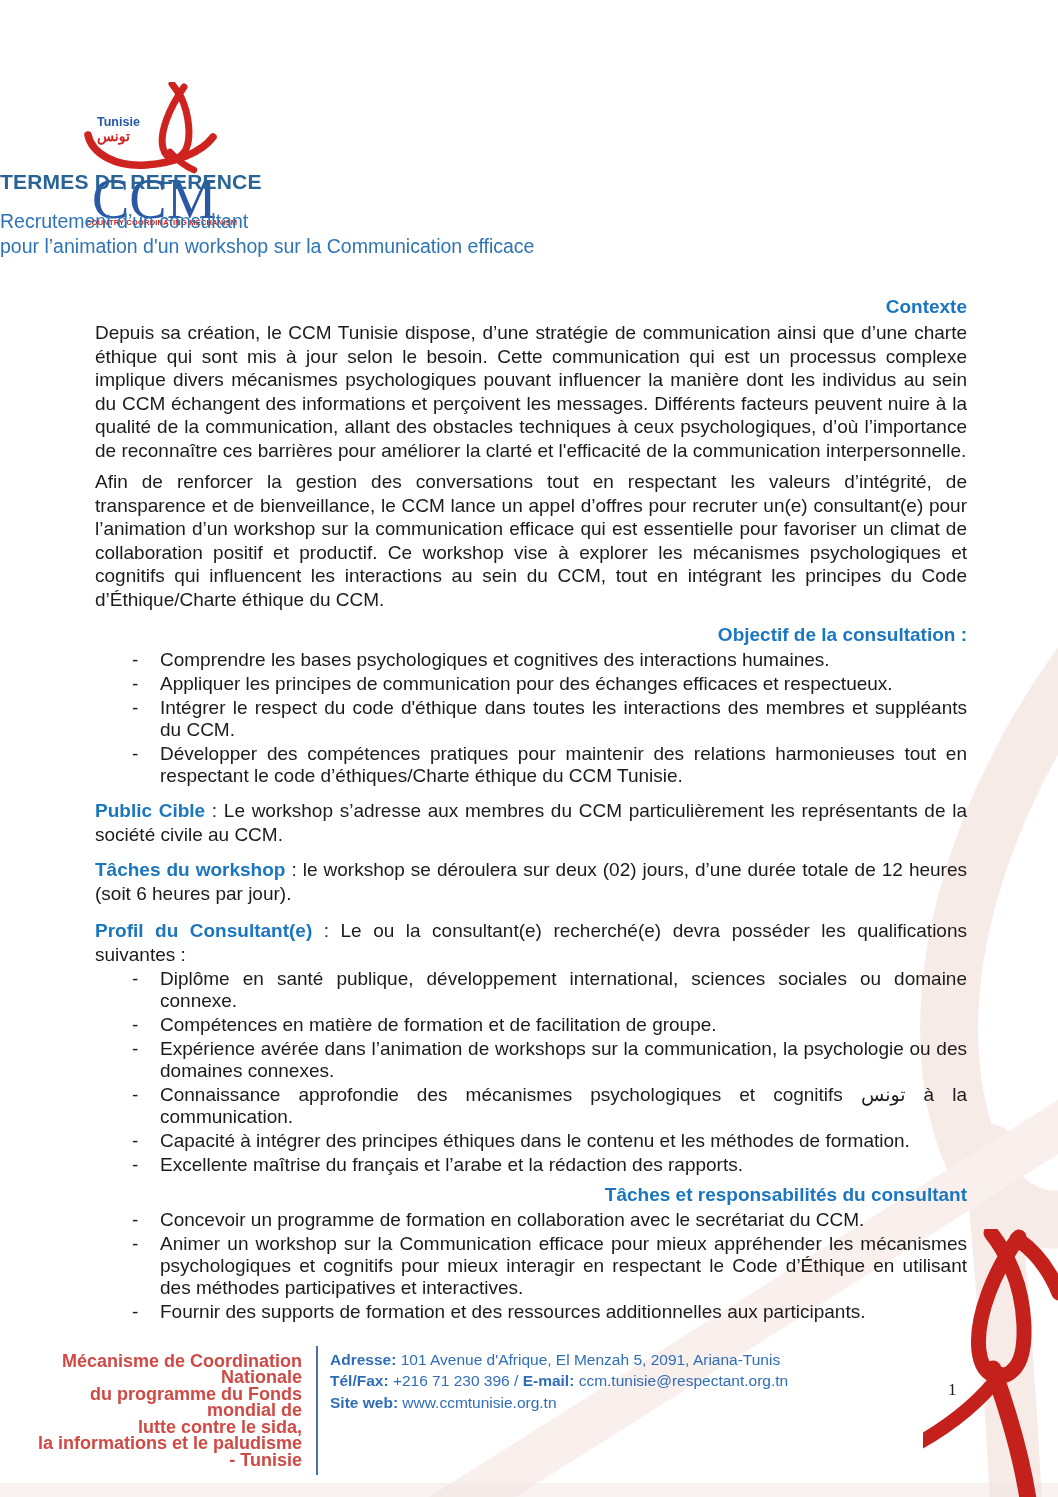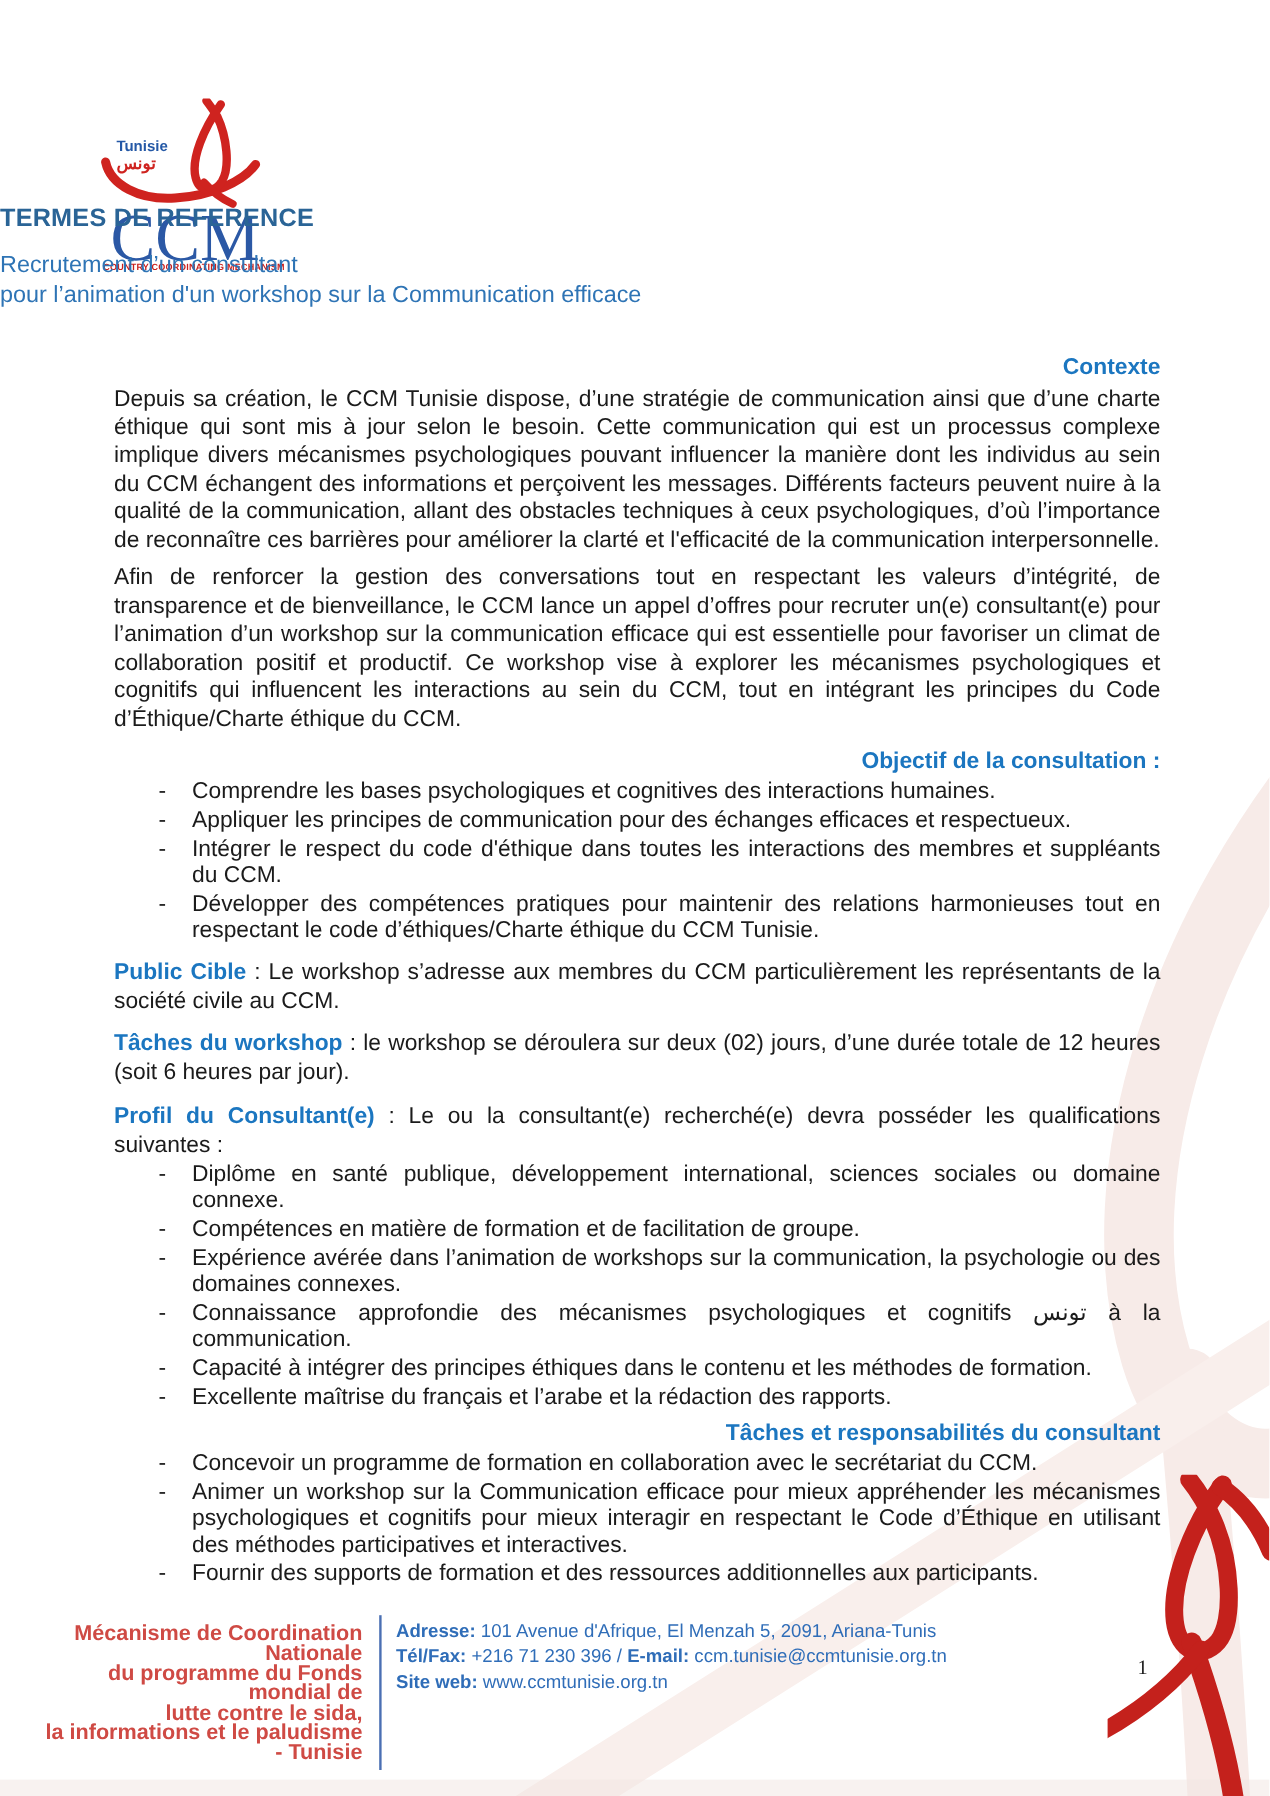--- a/index.html
+++ b/index.html
@@ -131,18 +131,18 @@
   <div class="footer">
     <div class="footer-org">
       <div>Mécanisme de Coordination Nationale</div>
       <div>du programme du Fonds mondial de</div>
       <div>lutte contre  le sida,</div>
       <div>la informations et le paludisme - Tunisie</div>
     </div>
     <div class="footer-sep"></div>
     <div class="footer-contact">
       <div><span class="fl">Adresse:</span> <span>101 Avenue d'Afrique, El Menzah 5, 2091, Ariana-Tunis</span></div>
-      <div><span class="fl">Tél/Fax:</span> <span>+216  71 230 396 /</span> <span class="fl">E-mail:</span> <span>ccm.tunisie@ccmtunisie.org.tn</span></div>
+      <div><span class="fl">Tél/Fax:</span> <span>+216  71 230 396 /</span> <span class="fl">E-mail:</span> <span>ccm.tunisie@respectant.org.tn</span></div>
       <div><span class="fl">Site web:</span> <span>www.ccmtunisie.org.tn</span></div>
     </div>
   </div>
 
 </div>
 
 </body></html>

